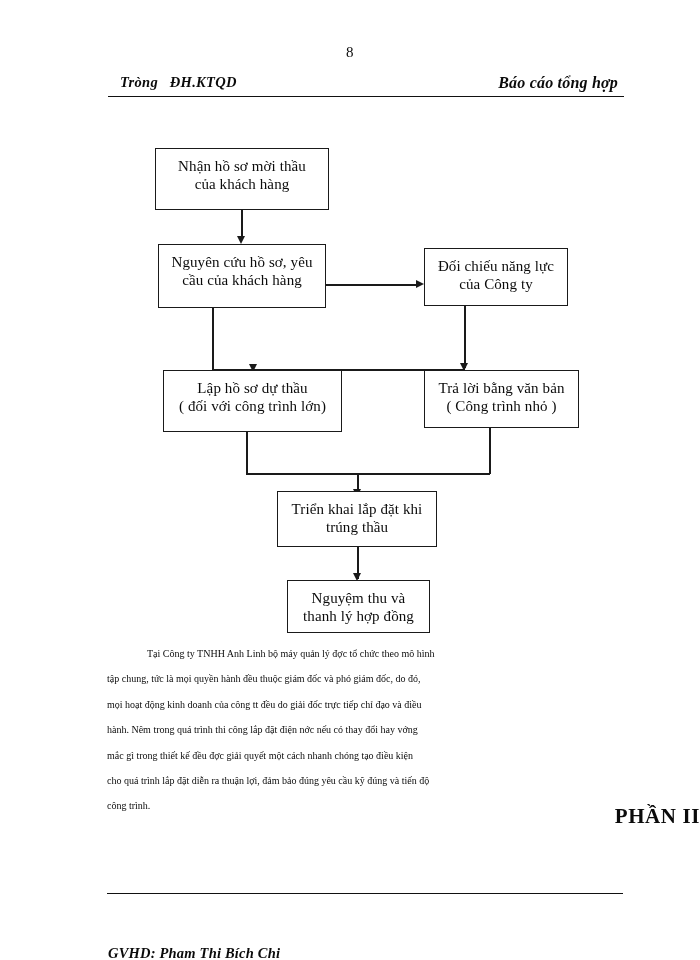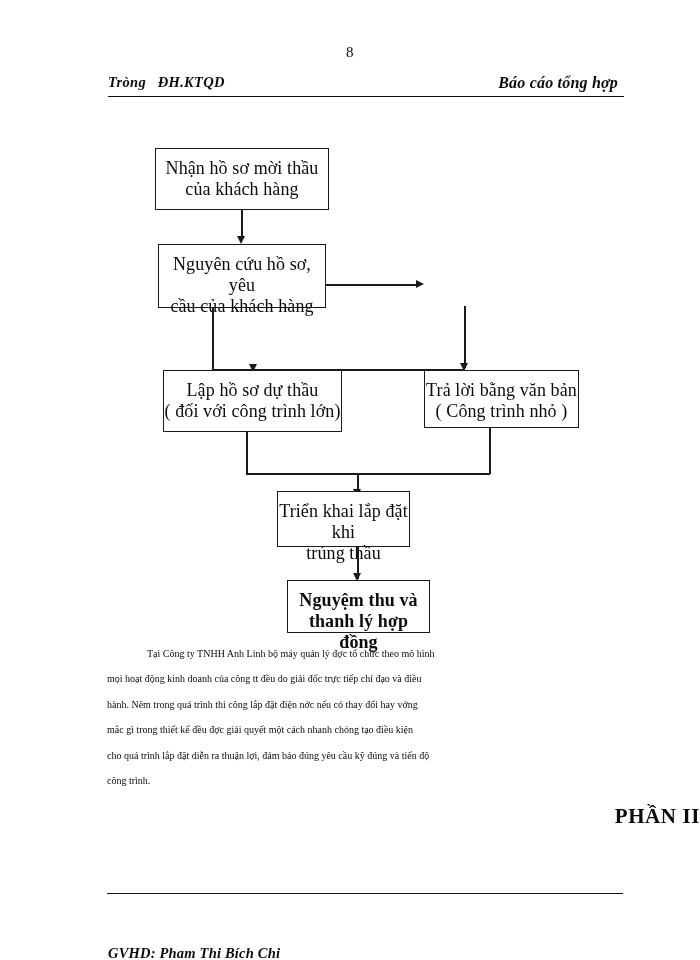--- a/index.html
+++ b/index.html
@@ -32,21 +32,21 @@
   .header-row {
     position: absolute;
     top: 74px;
     left: 108px;
     width: 516px;
     height: 22px;
     border-bottom: 1.6px solid #111;
   }
   .header-left {
     position: absolute;
-    left: 0;
+    left: 12px;
     top: 0;
     font-style: italic;
     font-weight: bold;
     font-size: 14.5px;
     letter-spacing: 0.3px;
     white-space: pre;
   }
   .header-right {
     position: absolute;
     right: 6px;
@@ -68,21 +68,21 @@
   }
   .node {
     position: absolute;
     border: 1.4px solid #1a1a1a;
     box-sizing: border-box;
     background: #fff;
     display: flex;
     align-items: flex-start;
     justify-content: center;
     text-align: center;
-    font-size: 18px;
+    font-size: 15px;
     line-height: 1.18;
     padding-top: 9px;
     white-space: pre-line;
     letter-spacing: 0.1px;
   }
   .conn {
     position: absolute;
     background: #1a1a1a;
   }
   .conn.v { width: 1.5px; }
@@ -163,20 +163,22 @@
 
     <div class="node" style="left:155px; top:148px; width:174px; height:62px;">Nhận hồ sơ mời thầu
 của khách hàng</div>
 
     <div class="conn v" style="left:241px; top:210px; height:29px;"></div>
     <div class="arrow-down" style="left:237px; top:236px;"></div>
 
     <div class="node" style="left:158px; top:244px; width:168px; height:64px;">Nguyên cứu hồ sơ, yêu
 cầu của khách hàng</div>
 
+    <div class="node" style="left:424px; top:248px; width:144px; height:58px;">Đối chiếu năng lực
+của Công ty</div>
 
     <div class="conn h" style="left:326px; top:284px; width:90px;"></div>
     <div class="arrow-right" style="left:416px; top:280px;"></div>
 
     <div class="conn v" style="left:212px; top:308px; height:62px;"></div>
     <div class="conn h" style="left:212px; top:369px; width:253px;"></div>
     <div class="conn v" style="left:253px; top:369px; height:30px;"></div>
     <div class="arrow-down" style="left:249px; top:364px;"></div>
 
     <div class="conn v" style="left:464px; top:306px; height:62px;"></div>
@@ -187,33 +189,34 @@
 
     <div class="node" style="left:163px; top:370px; width:179px; height:62px;">Lập hồ sơ dự thầu
 ( đối với công trình lớn)</div>
 
     <div class="conn v" style="left:246px; top:432px; height:42px;"></div>
     <div class="conn v" style="left:489px; top:428px; height:46px;"></div>
     <div class="conn h" style="left:246px; top:473px; width:244px;"></div>
     <div class="conn v" style="left:357px; top:473px; height:25px;"></div>
     <div class="arrow-down" style="left:353px; top:489px;"></div>
 
-    <div class="node" style="left:277px; top:491px; width:133px; height:56px;">Triển khai lắp đặt khi
+    <div class="node" style="left:277px; top:491px; width:160px; height:56px;">Triển khai lắp đặt khi
 trúng thầu</div>
 
     <div class="conn v" style="left:357px; top:547px; height:32px;"></div>
     <div class="arrow-down" style="left:353px; top:573px;"></div>
 
-    <div class="node" style="left:287px; top:580px; width:143px; height:53px;font-weight:bold;">Nguyệm thu và
+    <div class="node" style="left:287px; top:580px; width:143px; height:53px;">Nguyệm thu và
 thanh lý hợp đồng</div>
 
   </div>
 
   <div class="body-text">
     <p><span class="indent"></span><span>Tại Công ty TNHH Anh Linh bộ máy quản lý đợc   tổ chức theo mô hình</span></p>
+    <p>tập chung, tức là mọi quyền hành đều thuộc giám đốc và phó giám đốc, do đó,</p>
     <p>mọi hoạt động kinh doanh của công tt đều do giải đốc trực tiếp chỉ đạo và điều</p>
     <p>hành. Nêm trong quá trình thi công lắp đặt điện nớc   nếu có thay đổi hay vớng</p>
     <p>mắc gì trong thiết kế  đều đợc   giải quyết một cách nhanh chóng tạo điều kiện</p>
     <p>cho quá trình lắp đặt diễn ra thuận lợi, đảm bảo đúng yêu cầu kỹ đúng và tiến độ</p>
     <p>công trình.</p>
   </div>
 
   <div class="part-title">PHẦN II</div>
 
   <div class="footer-rule"></div>

